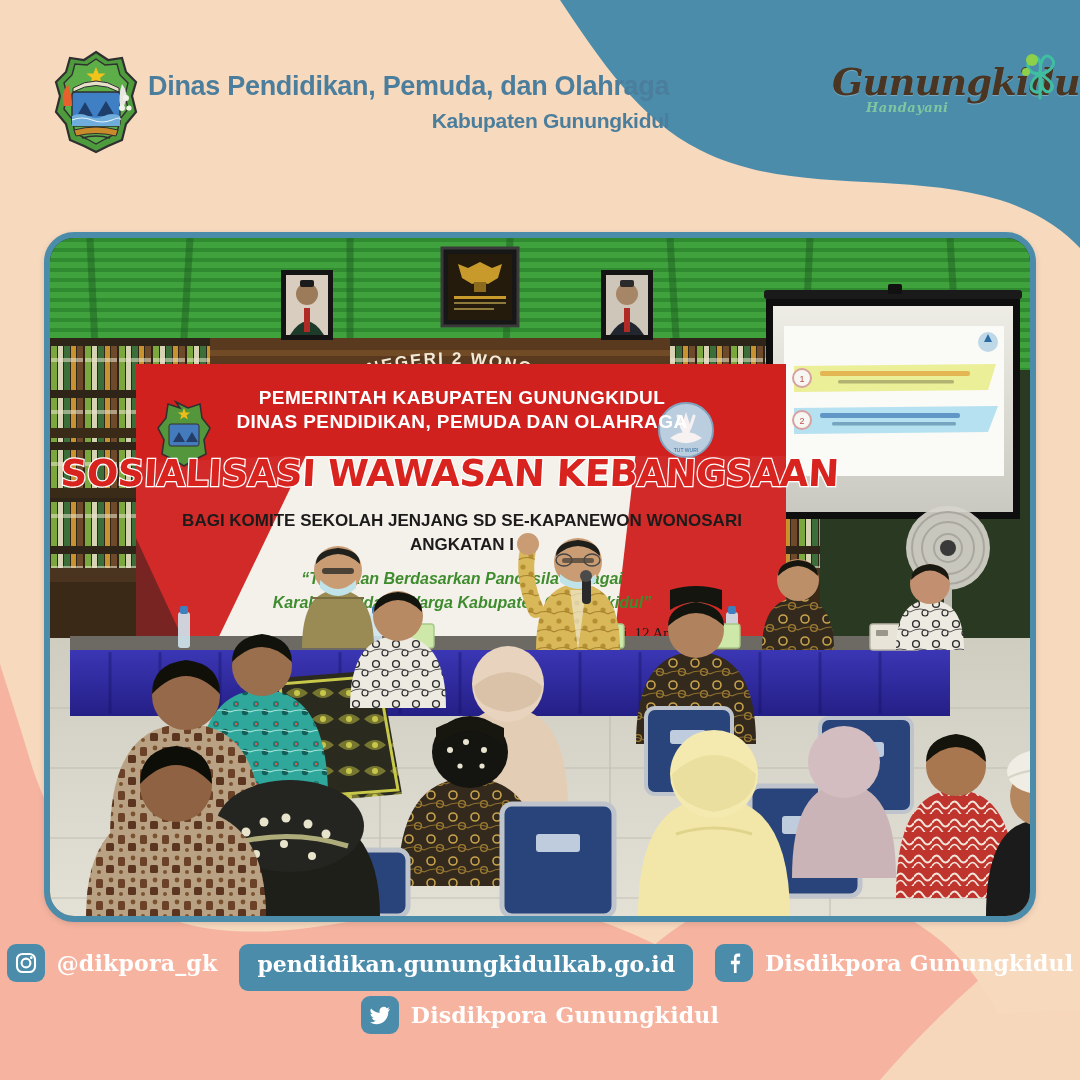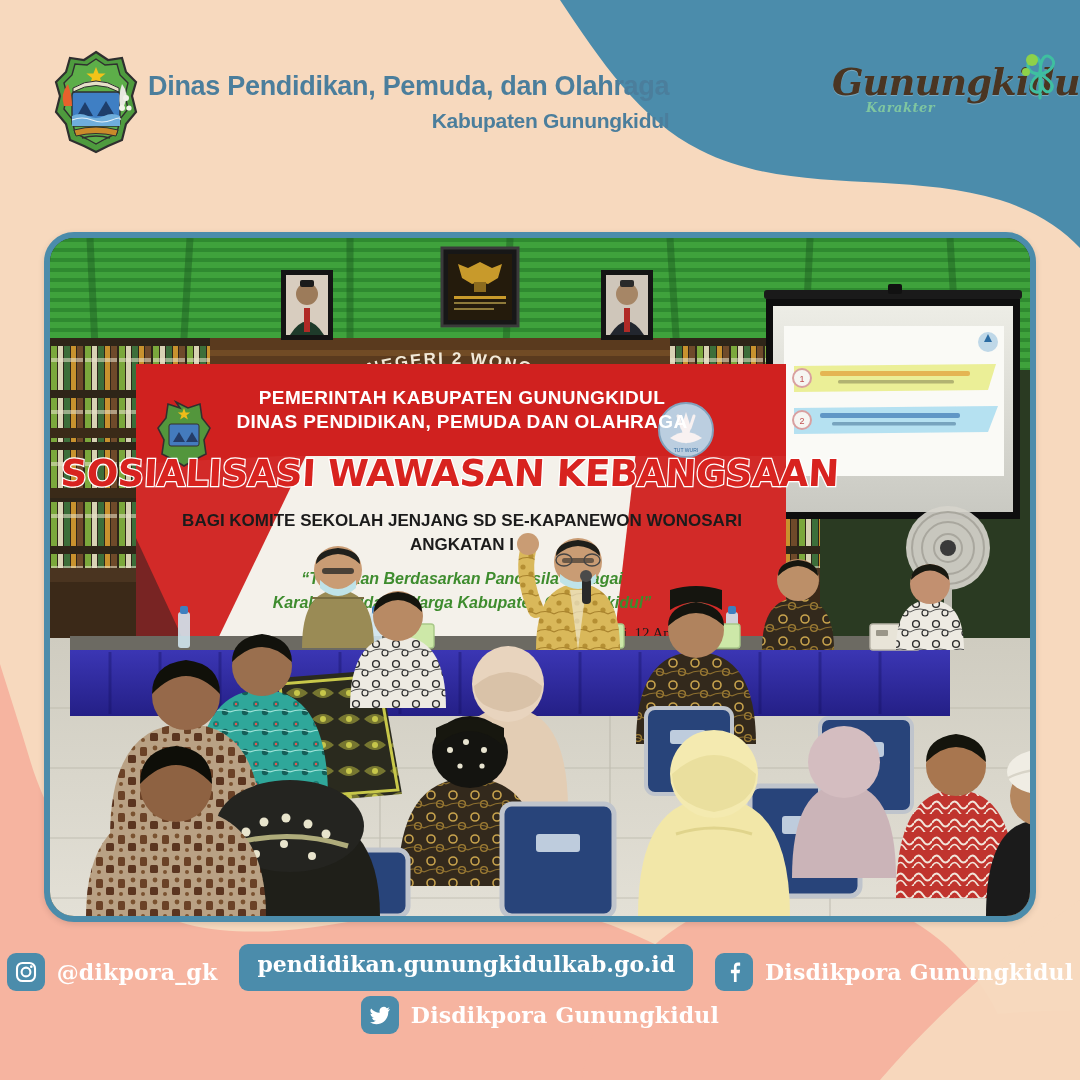--- a/index.html
+++ b/index.html
@@ -62,21 +62,21 @@
     z-index:6;
     background:#2a3a22;
     box-shadow:0 2px 6px rgba(0,0,0,.12);
   }
   .photo-inner { position:absolute; inset:0; }
 
   
   .footer { position:absolute; left:0; bottom:0; width:1080px; height:150px; z-index:7; }
   .footer-row {
     position:absolute; left:0; width:1080px;
-    display:flex; align-items:flex-end; justify-content:center;
+    display:flex; align-items:flex-start; justify-content:center;
   }
   .row1 { top:14px; gap:16px; }
   .row2 { top:66px; gap:12px; }
   .social {
     display:flex; align-items:center; gap:12px;
   }
   .sq-icon {
     width:38px; height:38px; border-radius:9px;
     background:#4B8CAB;
     display:flex; align-items:center; justify-content:center;
@@ -139,21 +139,21 @@
     <path d="M30 88 Q44 84 58 88" fill="none" stroke="#2F2F2F" stroke-width="1.4"></path>
   </svg>
 
   <div class="header-titles">
     <div class="header-line1">Dinas Pendidikan, Pemuda, dan Olahraga</div>
     <div class="header-line2">Kabupaten Gunungkidul</div>
   </div>
 
   <div class="brand">
     <div class="brand-word">Gunungkidul</div>
-    <div class="brand-sub">Karakter</div>
+    <div class="brand-sub">Handayani</div>
     <svg class="brand-flourish" viewBox="0 0 56 56">
       <g fill="none" stroke="#3FBFA0" stroke-width="3" stroke-linecap="round">
         <path d="M28 30 C16 30 12 20 20 14 C26 10 30 18 28 30 Z"></path>
         <path d="M28 30 C40 28 46 18 38 13 C31 9 28 19 28 30 Z"></path>
         <path d="M28 30 C18 36 16 46 24 48 C31 50 30 38 28 30 Z"></path>
         <path d="M28 30 C38 36 44 42 38 47 C32 51 28 40 28 30 Z"></path>
         <path d="M28 30 L28 54"></path>
       </g>
       <circle cx="20" cy="16" r="6" fill="#8DD14A"></circle>
       <circle cx="14" cy="28" r="4" fill="#8DD14A"></circle>

